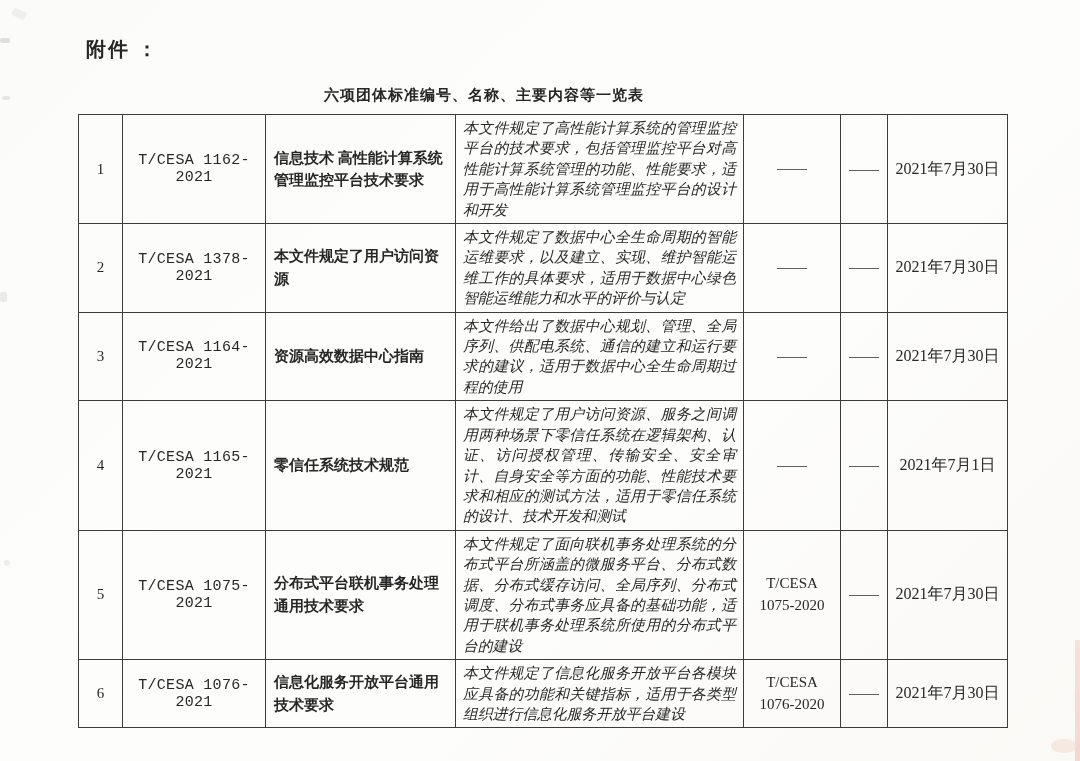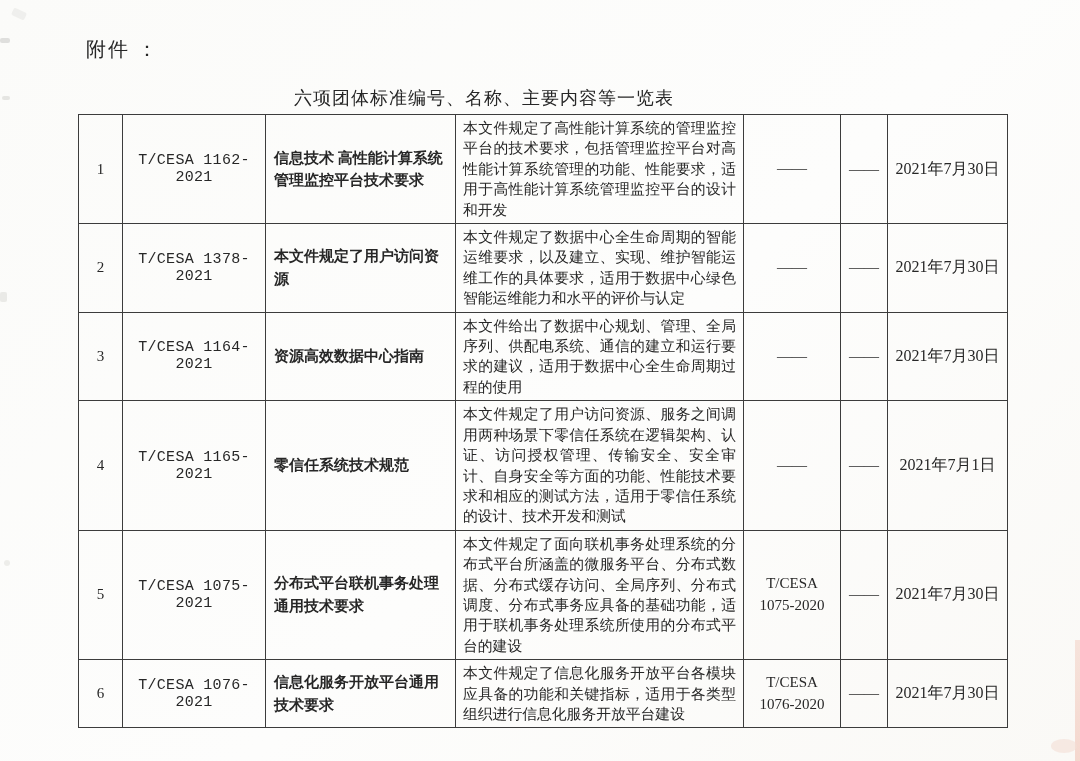--- a/index.html
+++ b/index.html
@@ -12,31 +12,31 @@
     margin: 0 auto;
     background: linear-gradient(135deg, #fbfbf9 0%, #fdfdfc 55%, #faf9f6 100%);
     color: #262626;
     overflow: hidden;
   }
   .attachment {
     position: absolute;
     left: 86px;
     top: 36px;
     font-size: 20px;
-    font-weight: normal;
+    font-weight: bold;
     letter-spacing: 2px;
   }
   .doc-title {
     position: absolute;
     left: 0;
     top: 86px;
     width: 968px;
     text-align: center;
-    font-size: 18px;
-    font-weight: normal;
+    font-size: 15px;
+    font-weight: bold;
     letter-spacing: 1px;
   }
   table.std-table {
     position: absolute;
     left: 78px;
     top: 114px;
     width: 929px;
     border-collapse: collapse;
     table-layout: fixed;
     font-size: 15px;
@@ -60,20 +60,21 @@
     padding: 4px 8px;
     line-height: 1.5;
     font-weight: bold;
   }
   td.col-content {
     text-align: justify;
     text-justify: inter-ideograph;
     padding: 3px 7px;
     line-height: 1.38;
     font-size: 14.8px;
+    font-style: italic;
   }
   td.col-code { letter-spacing: 0.3px; font-family: Liberation Mono, monospace; }
   td.col-replaced { white-space: pre-line; line-height: 1.45; }
   td.col-date { font-size: 16px; padding: 2px 2px; }
   
   .artifact { position: absolute; pointer-events: none; }
   .a1 { left: 0; top: 38px; width: 10px; height: 5px; background: #c8c8c6; opacity: .55; border-radius: 2px; }
   .a2 { left: 2px; top: 96px; width: 8px; height: 4px; background: #cfcfcc; opacity: .5; border-radius: 2px; }
   .a3 { left: 0; top: 292px; width: 7px; height: 10px; background: #d4d4d1; opacity: .45; border-radius: 2px; }
   .a4 { left: 4px; top: 560px; width: 6px; height: 6px; background: #d6d6d3; opacity: .4; border-radius: 3px; }

